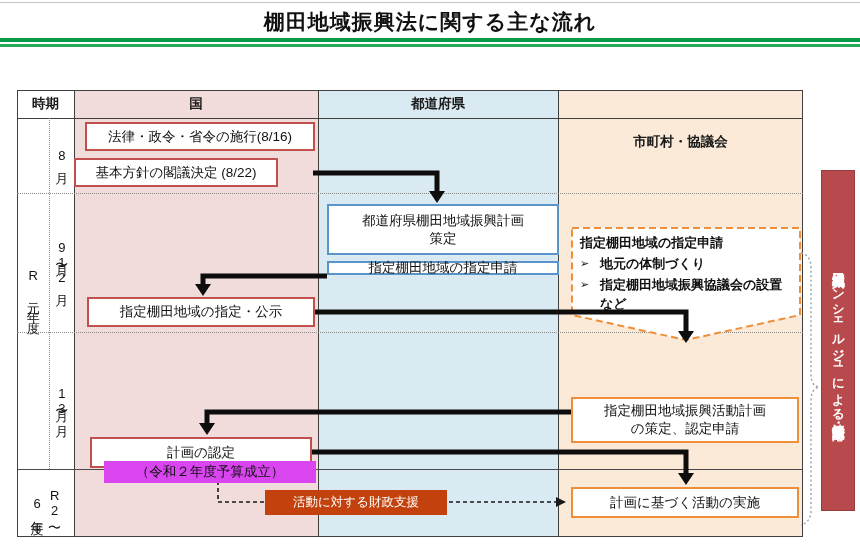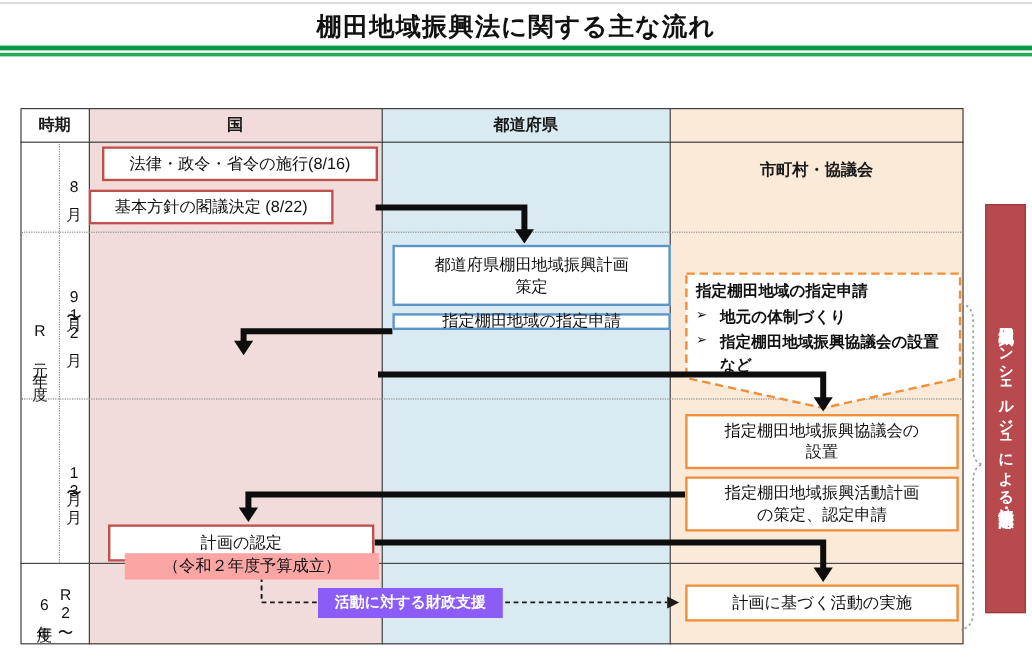--- a/index.html
+++ b/index.html
@@ -62,25 +62,25 @@
   .b-prefplan{left:327px;top:204px;width:232px;height:51px;padding:0 30px;}
   .b-apply{left:327px;top:261px;width:232px;height:14px;}
   .b-designate{left:87px;top:297px;width:228px;height:30px;}
   .b-council{left:571px;top:345px;width:228px;height:46px;padding:0 28px;}
   .b-actplan{left:571px;top:397px;width:228px;height:46px;padding:16px 28px;}
   .b-certify{left:90px;top:437px;width:222px;height:31px;}
   .b-implement{left:571px;top:487px;width:228px;height:31px;}
 
   
   .note{position:absolute;left:104px;top:461px;width:212px;height:22px;line-height:22px;
-        text-align:center;font-size:13.5px;background:#fca5a5;z-index:3;color:#111;}
+        text-align:center;font-size:13.5px;background:#d946ef;z-index:3;color:#111;}
 
   
-  .badge{position:absolute;left:265px;top:490px;width:154px;height:25px;background:#8b5cf6;
-         color:#fff;font-size:12.5px;font-weight:bold;display:flex;align-items:center;
+  .badge{position:absolute;left:265px;top:490px;width:182px;height:25px;background:#c2410c;
+         color:#fff;font-size:12.5px;font-weight:normal;display:flex;align-items:center;
          justify-content:center;z-index:3;}
 
   
   .prep{position:absolute;left:580px;top:234px;width:216px;z-index:3;font-size:13px;
         font-weight:bold;color:#111;line-height:1.45;}
   .prep-row{display:flex;margin-top:2px;}
   .prep-bullet{width:20px;flex:0 0 20px;font-size:11px;padding-top:1px;}
   .prep-text{flex:1;}
 
   
@@ -156,21 +156,21 @@
     <path d="M218,481 L218,502 L556,502" stroke="#1a1a1a" stroke-width="1.6" stroke-dasharray="4,3" fill="none"></path>
     <polygon points="556,497 556,507 566,502" fill="#1a1a1a"></polygon>
 
     <path d="M801,253 Q811,255 811,268 L811,374 Q811,386 819,387 Q811,389 811,401 L811,510 Q811,522 801,525" stroke="#9aa0a6" stroke-width="1.4" stroke-dasharray="2,2.5" fill="none"></path>
   </svg>
 
   <div class="box red b-law">法律・政令・省令の施行(8/16)</div>
   <div class="box red b-cabinet">基本方針の閣議決定 (8/22)</div>
   <div class="box blue b-prefplan">都道府県棚田地域振興計画策定</div>
   <div class="box blue b-apply">指定棚田地域の指定申請</div>
-  <div class="box orange b-council">指定棚田地域振興協議会の設置</div>
+  <div class="box red b-designate">指定棚田地域の指定・公示</div>
   <div class="box orange b-actplan">指定棚田地域振興活動計画の策定、認定申請</div>
   <div class="box orange b-implement">計画に基づく活動の実施</div>
   <div class="box red b-certify">計画の認定</div>
 
   <div class="note">（令和２年度予算成立）</div>
 
   <div class="badge">活動に対する財政支援</div>
 
   <div class="prep">
     <div>指定棚田地域の指定申請</div>

